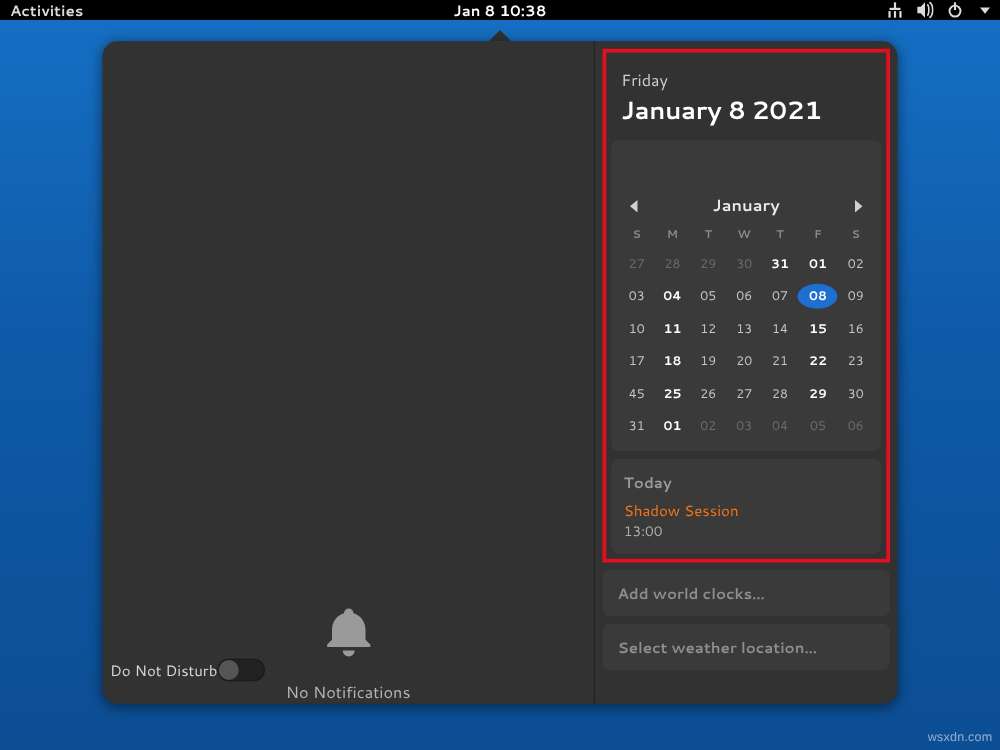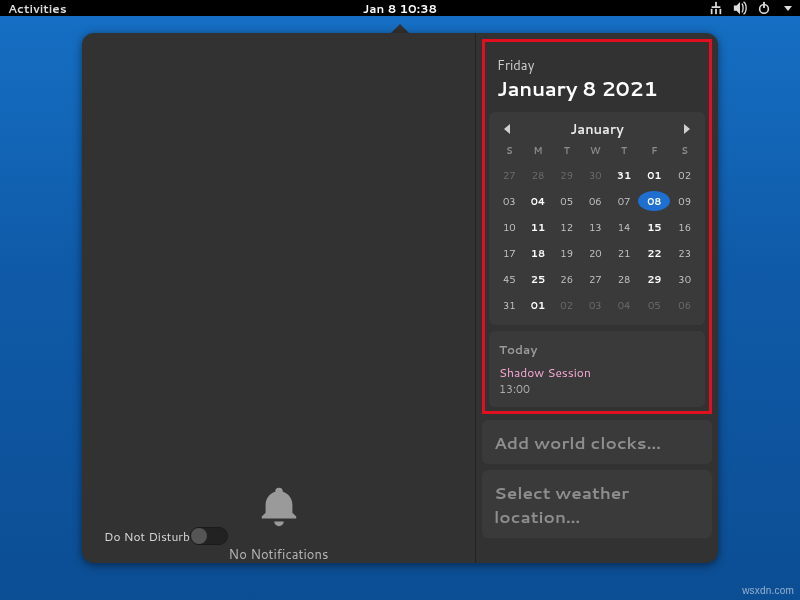--- a/index.html
+++ b/index.html
@@ -30,57 +30,57 @@
     background: #323232; border-radius: 12px; color: #d0d0d0;
     display: flex; box-shadow: 0 2px 10px rgba(0,0,0,0.5);
   }
   .left-pane {
     flex: 1 1 auto; display: flex; flex-direction: column; align-items: center; justify-content: flex-end;
     position: relative; border-right: 1px solid #242424;
   }
   .bell svg { width: 46px; height: 46px; fill: #9a9a9a; }
   .no-notif { margin-top: 10px; font-size: 13px; color: #b5b5b5; }
   .dnd-row {
-    position: absolute; bottom: 18px; left: 22px; display:flex; align-items:center; 
+    position: absolute; bottom: 18px; left: 6px; display:flex; align-items:center; 
     font-size: 12px; color:#d8d8d8;
   }
   .toggle { width: 38px; height: 18px; background:#222; border-radius: 9px; position:relative; border:1px solid #1a1a1a; }
   .toggle .knob { width:16px;height:16px;border-radius:50%;background:#555;position:absolute;top:0;left:0; }
 
   .right-pane {
     width: 242px; flex: none; padding: 6px; display:flex; flex-direction:column; gap:6px;
   }
   .highlight-box {
     border: 3px solid #e10f1f; padding: 4px; display:flex; flex-direction:column; gap:6px;
   }
   .date-header { padding: 10px 8px 4px 8px; }
   .date-header .weekday { font-size: 13px; color:#cfcfcf; }
   .date-header .fulldate { font-size: 20px; font-weight: 800; color:#fff; letter-spacing: -0.3px; }
 
   .calendar-card {
     background: #3a3a3a; border-radius: 6px; padding: 6px 6px 8px 6px;
   }
-  .cal-nav { display:flex; align-items:flex-start; justify-content:space-between; padding: 2px 4px 6px 4px; }
+  .cal-nav { display:flex; align-items:flex-start; justify-content:space-between; padding: 2px 4px 6px 4px; margin-top: 36px; }
   .cal-nav .month { font-size: 13px; font-weight:700; color:#eaeaea; }
   .nav-btn { width:18px;height:18px; display:flex;align-items:center;justify-content:center; cursor:pointer; }
   .nav-btn svg { width:8px;height:10px; fill:#d0d0d0; }
   .cal-grid { display:grid; grid-template-columns: repeat(7, 1fr); text-align:center; row-gap:2px; }
   .dow { font-size:9px; color:#8d8d8d; font-weight:600; padding-bottom:4px; }
   .day { font-size:10px; color:#c8c8c8; height:24px; display:flex; align-items:center; justify-content:center; position:relative; }
   .day.other { color:#6d6d6d; }
   .day.bold { font-weight:800; color:#fff; }
   .day.today span { background:#1f6fd0; color:#fff; width:32px;height:20px;border-radius:50%; display:flex;align-items:center;justify-content:center; font-weight:800;}
   
   .event-card { background:#3a3a3a; border-radius:6px; padding:10px 10px; }
   .event-card .title { font-size:12px; color:#9a9a9a; font-weight:700; margin-bottom:6px; }
-  .event-card .ev-name { font-size:12px; color:#f9a8d4; }
+  .event-card .ev-name { font-size:12px; color:#f97316; }
   .event-card .ev-time { font-size:11px; color:#aeaeae; }
 
   .flat-btn {
-    background:#3a3a3a; border-radius:6px; padding:10px 12px; font-size:17px; color:#8e8e8e; font-weight:600;
+    background:#3a3a3a; border-radius:6px; padding:10px 12px; font-size:12px; color:#8e8e8e; font-weight:600;
   }
 
   .watermark { position:absolute; right:6px; bottom:4px; font-size:10px; color:rgba(255,255,255,0.55); font-family: sans-serif; letter-spacing:0.2px;}
 </style>
 </head>
 <body>
 
 <div class="topbar">
   <div>Activities</div>
   <div class="center">

